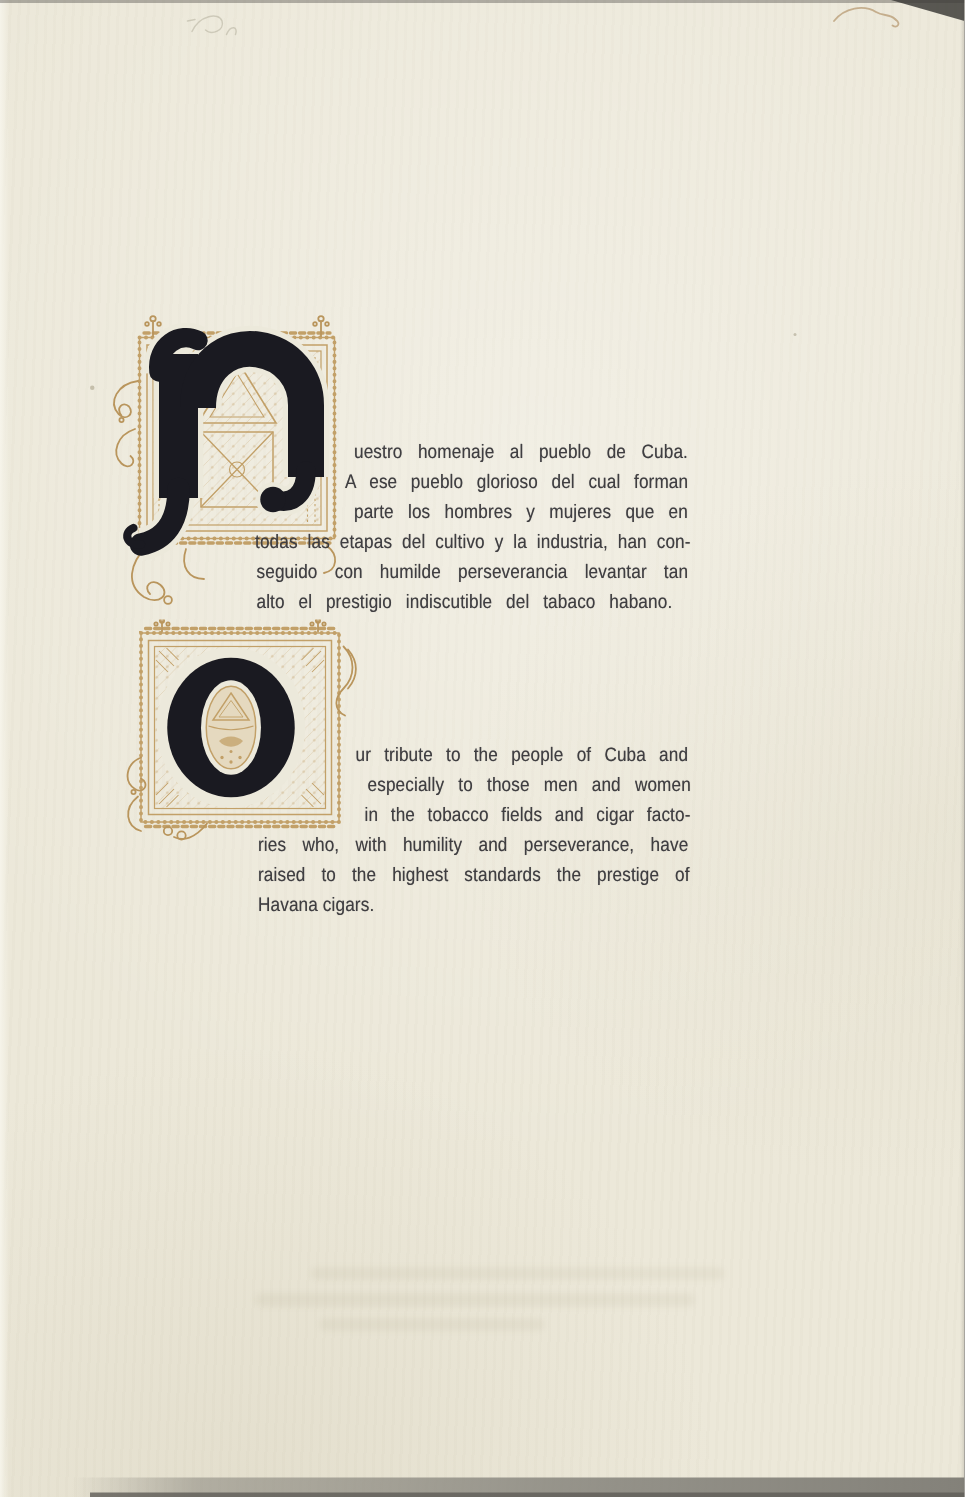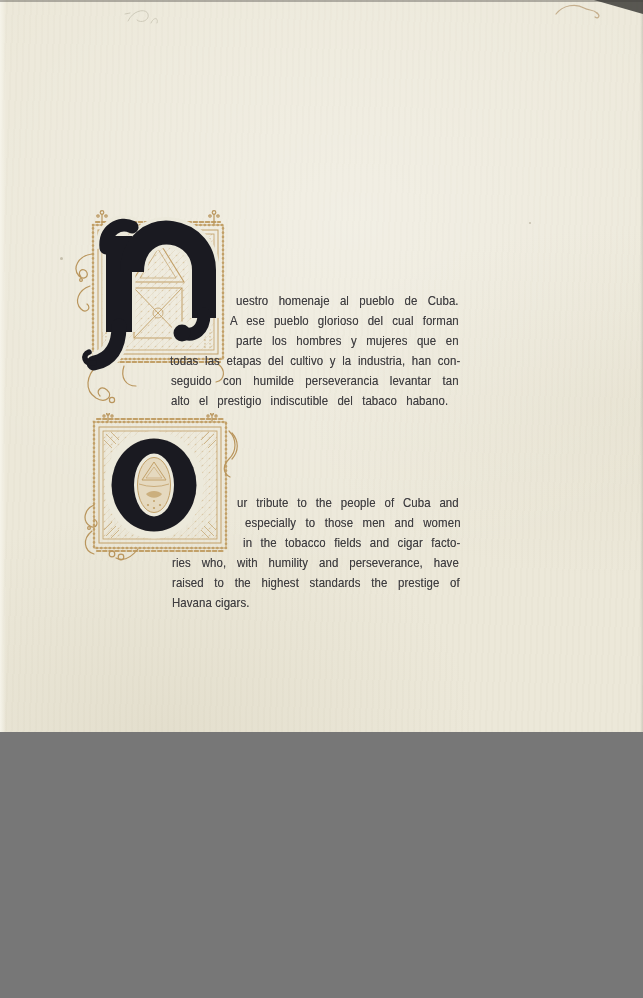--- a/index.html
+++ b/index.html
@@ -1,17 +1,17 @@
 <!DOCTYPE html>
 <html><head>
 <meta charset="utf-8">
 <style>
   html,body{margin:0;padding:0;background:#777;}
   #page{
-    position:relative; width:643px; height:732px; overflow:hidden;
+    position:relative; width:643px; height:998px; overflow:hidden;
     font-family:"Liberation Sans", sans-serif;
     background:
       radial-gradient(120% 80% at 55% 30%, rgba(255,255,255,0.30), rgba(255,255,255,0) 60%),
       radial-gradient(90% 55% at 25% 100%, rgba(183,174,144,0.16), rgba(183,174,144,0) 55%),
       radial-gradient(80% 40% at 95% 55%, rgba(196,188,158,0.12), rgba(196,188,158,0) 60%),
       repeating-linear-gradient(92deg, rgba(120,110,80,0.022) 0 2px, rgba(0,0,0,0) 2px 6px),
       #ece8d9;
   }
   .abs{position:absolute;}
   

